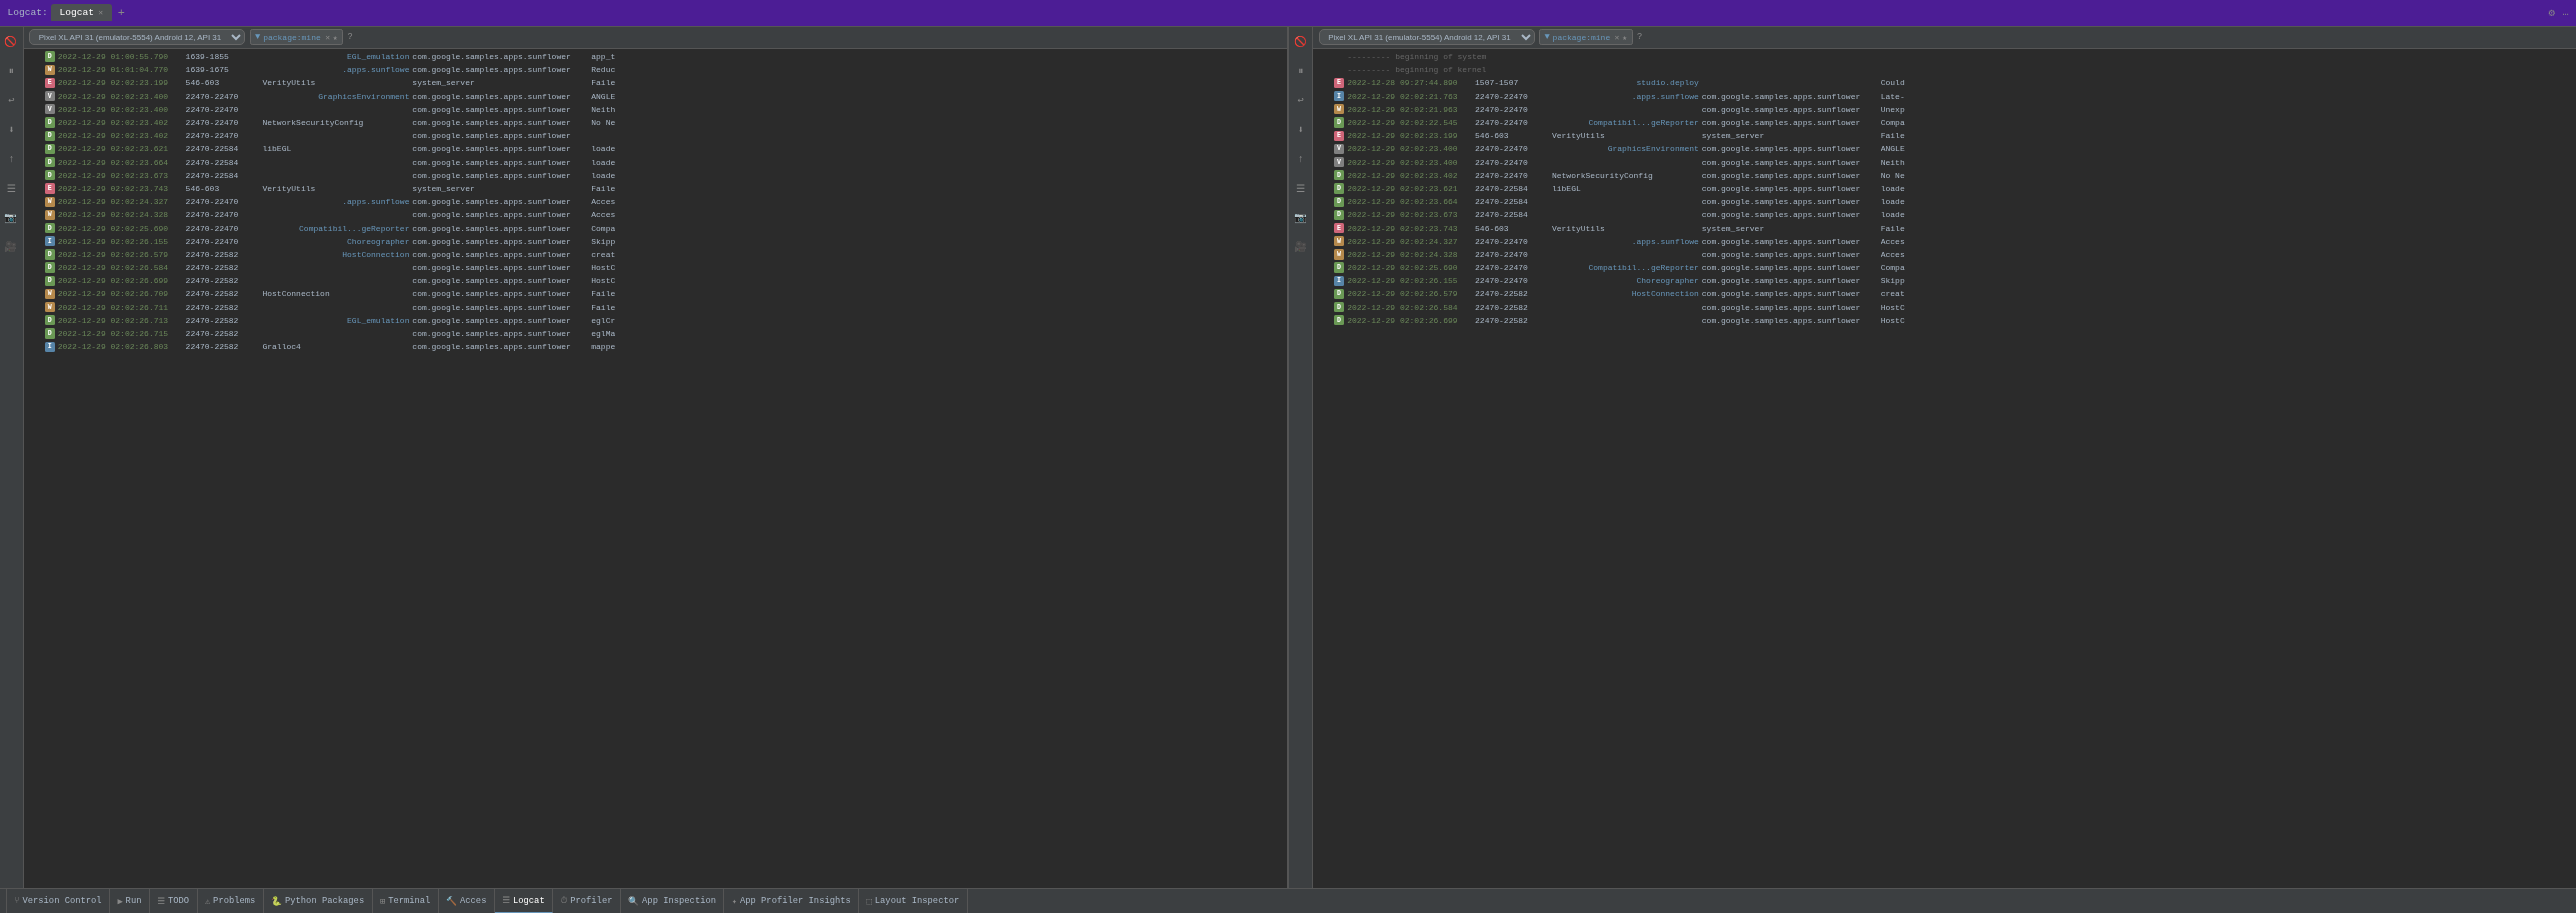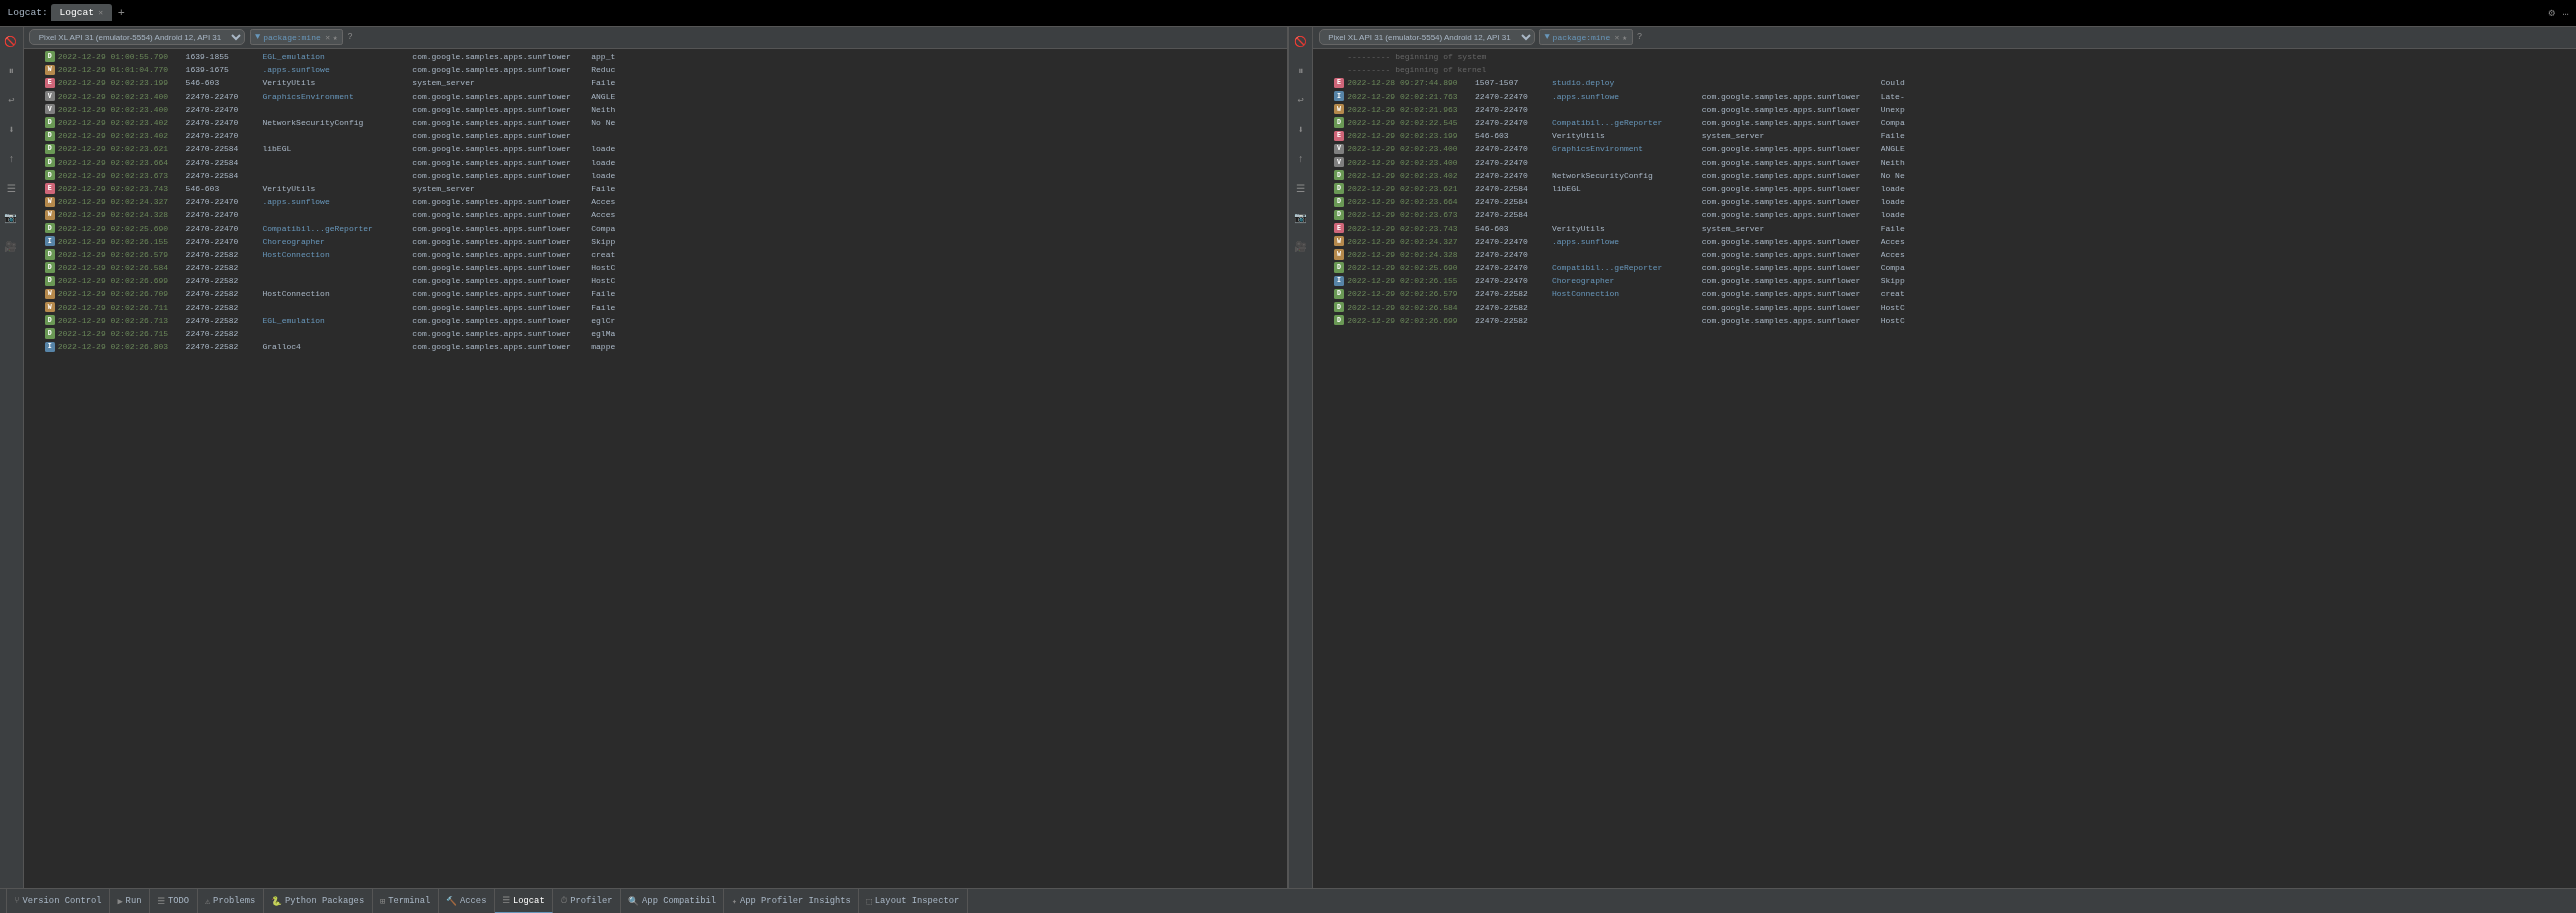--- a/index.html
+++ b/index.html
@@ -10,21 +10,21 @@
       font-size: 8px;
       overflow: hidden;
       width: 2576px;
       height: 913px;
     }
 
     
     .title-bar {
       display: flex;
       align-items: center;
-      background: #000000;
+      background: #4c1d95;
       height: 26.5px;
       padding: 0 7.4px;
       border-bottom: 0.7px solid #555;
     }
     .tab-label {
       color: #a9b7c6;
       font-size: 9.6px;
       margin-right: 2.9px;
     }
     .tab-active {
@@ -160,21 +160,21 @@
       color: #fff;
     }
     .badge-d { background: #6a9955; }
     .badge-w { background: #b5894c; }
     .badge-e { background: #cf6679; }
     .badge-i { background: #5784a7; }
     .badge-v { background: #808080; }
 
     .log-timestamp { color: #6a8759; min-width: 125px; }
     .log-pid { color: #a9b7c6; min-width: 74px; }
-    .log-tag { color: #6897bb; min-width: 147px; overflow: hidden; text-overflow: ellipsis; }
+    .log-tag { color: #6897bb; min-width: 147px; overflow: hidden; text-overflow: ellipsis; text-align: right; }
     .log-tag-plain { color: #a9b7c6; min-width: 147px; }
     .log-package { color: #a9b7c6; min-width: 176px; overflow: hidden; }
     .log-message { color: #a9b7c6; overflow: hidden; text-overflow: ellipsis; }
 
     
     .panel-divider {
       width: 2.9px;
       background: #555;
       cursor: col-resize;
       flex-shrink: 0;
@@ -677,21 +677,21 @@
     <div class="bottom-item active">
       <span class="bottom-icon">☰</span>
       <span>Logcat</span>
     </div>
     <div class="bottom-item">
       <span class="bottom-icon">⏱</span>
       <span>Profiler</span>
     </div>
     <div class="bottom-item">
       <span class="bottom-icon">🔍</span>
-      <span>App Compatibil</span>
+      <span>App Inspection</span>
     </div>
     <div class="bottom-item">
       <span class="bottom-icon">✦</span>
       <span>App Profiler Insights</span>
     </div>
     <div class="bottom-item">
       <span class="bottom-icon">⬚</span>
       <span>Layout Inspector</span>
     </div>
   </div>

